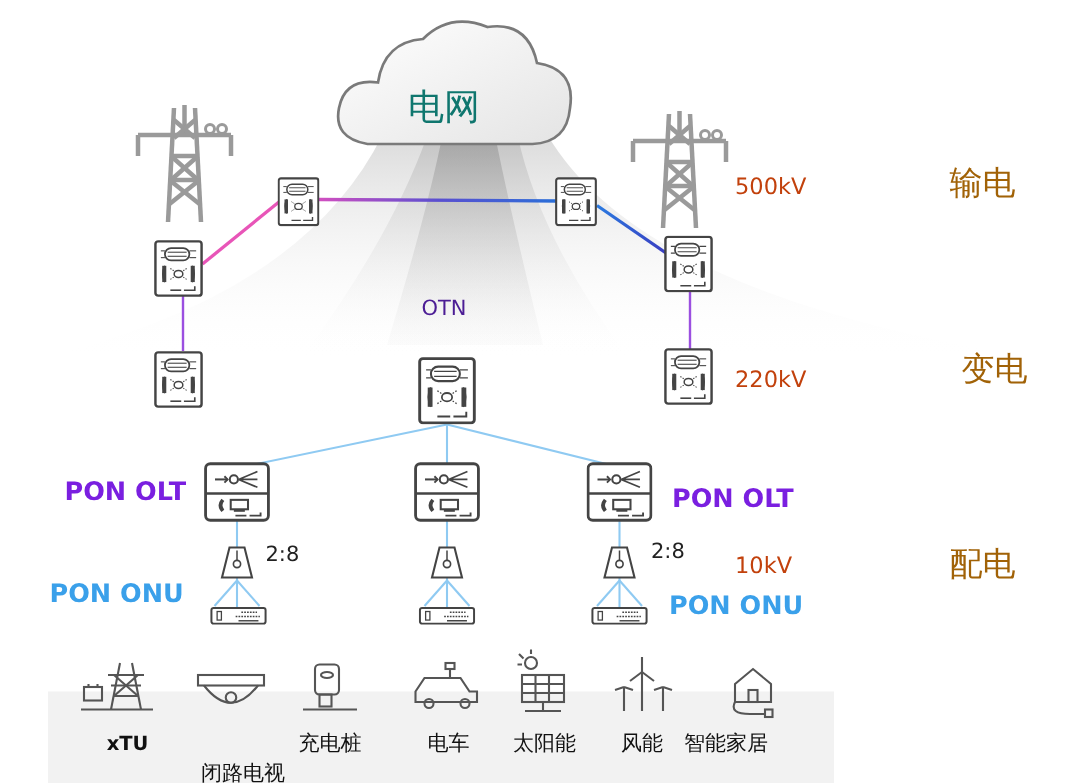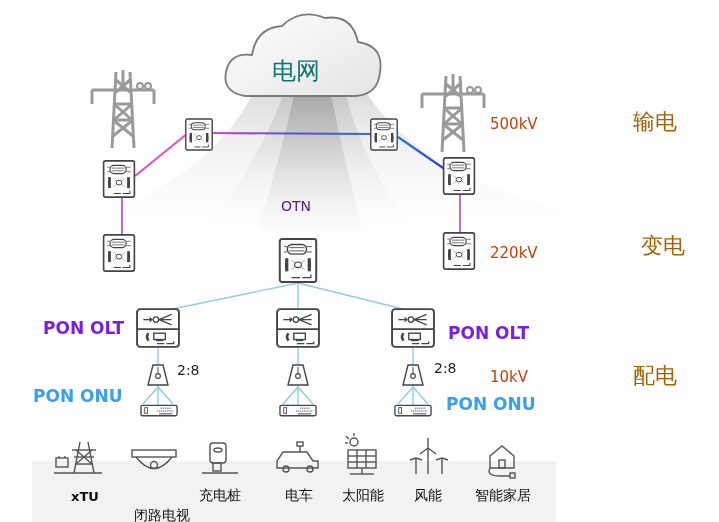--- a/index.html
+++ b/index.html
@@ -288,13 +288,13 @@
 
 <div class="lbl ratio" style="left:177px;top:362px;">2:8</div>
 <div class="lbl ratio" style="left:434px;top:360px;">2:8</div>
 
 <div class="dev-label latin" style="left:73px;margin-left:12px;">xTU</div>
 <div class="dev-label" style="left:162px;margin-top:20px;">闭路电视</div>
 <div class="dev-label" style="left:220px;">充电桩</div>
 <div class="dev-label" style="left:299px;">电车</div>
 <div class="dev-label" style="left:363px;">太阳能</div>
 <div class="dev-label" style="left:428px;">风能</div>
-<div class="dev-label" style="left:503px;text-align:right;">智能家居</div>
+<div class="dev-label" style="left:484px;text-align:right;">智能家居</div>
 
 </body></html>

